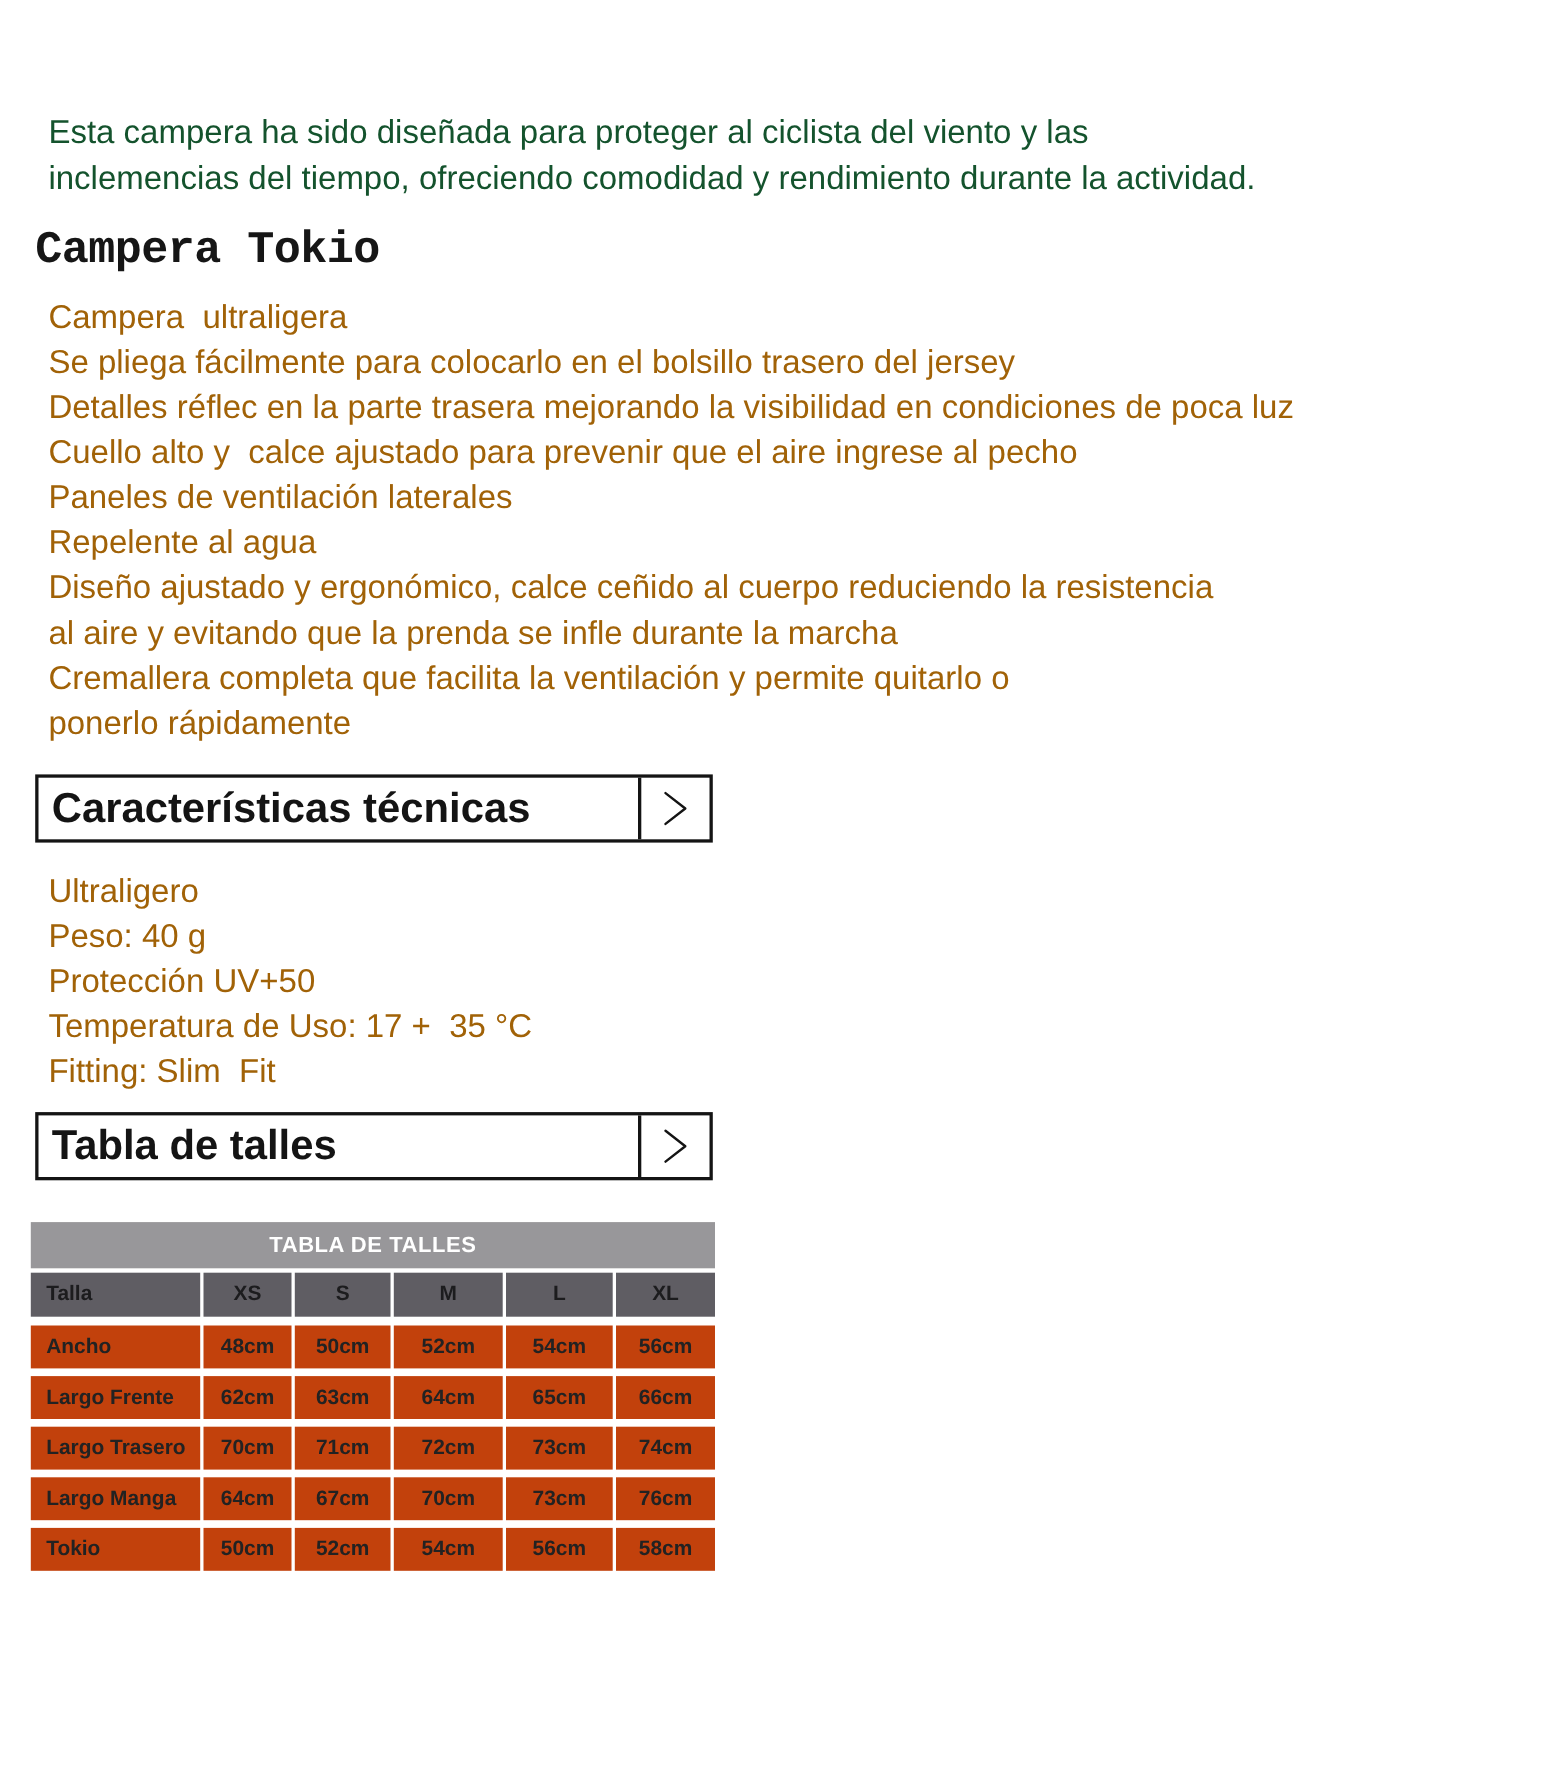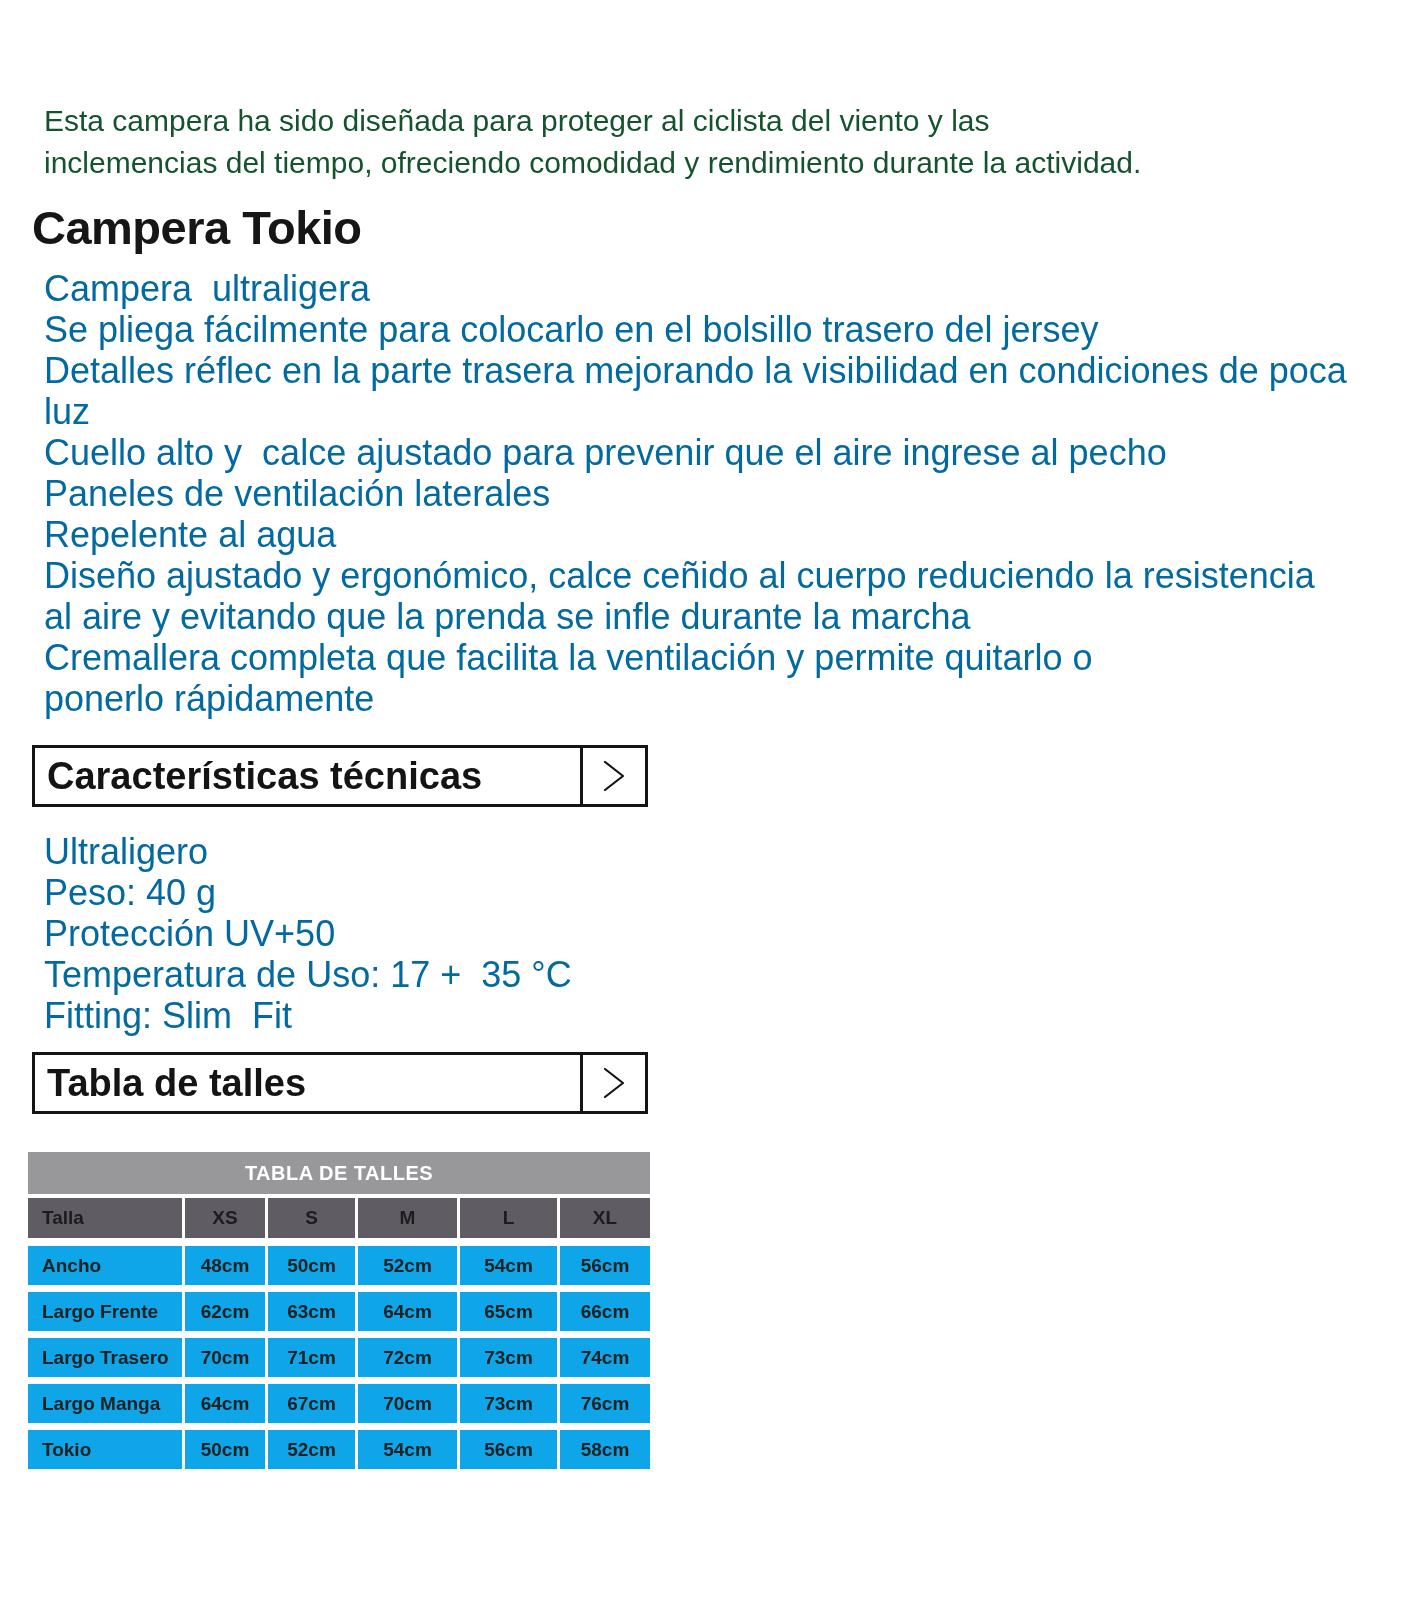--- a/index.html
+++ b/index.html
@@ -21,34 +21,35 @@
   }
   .intro {
     margin-left: 12px;
     font-size: 30px;
     line-height: 42px;
     white-space: pre-wrap;
     color: #14532d;
   }
   .page-title {
     margin: 12px 0 8px 0;
-    font-size: 47px;
+    font-size: 41px;
     line-height: 64px;
     font-weight: 800;
     letter-spacing: -0.5px;
     color: #161616;
+    font-family: Liberation Mono, monospace;
   }
   .features, .specs {
     margin-left: 12px;
   }
   .text-line {
-    font-size: 36px;
+    font-size: 30px;
     line-height: 41px;
     white-space: pre-wrap;
-    color: #0369a1;
+    color: #a16207;
   }
   .accordion {
     margin-top: 26px;
     width: 610px;
     border: 3px solid #141414;
     display: flex;
     align-items: stretch;
     height: 56px;
     background: #ffffff;
     cursor: pointer;
@@ -105,21 +106,21 @@
   }
   .st-header .st-cell {
     background: #5f5d63;
     color: #1c1c1e;
     height: 40px;
   }
   .st-row {
     margin-bottom: 7px;
   }
   .st-row .st-cell {
-    background: #0ea5e9;
+    background: #c2410c;
     color: #222222;
     height: 39px;
   }
   .st-cell {
     display: flex;
     align-items: center;
     justify-content: center;
     font-size: 19px;
     font-weight: 700;
   }

